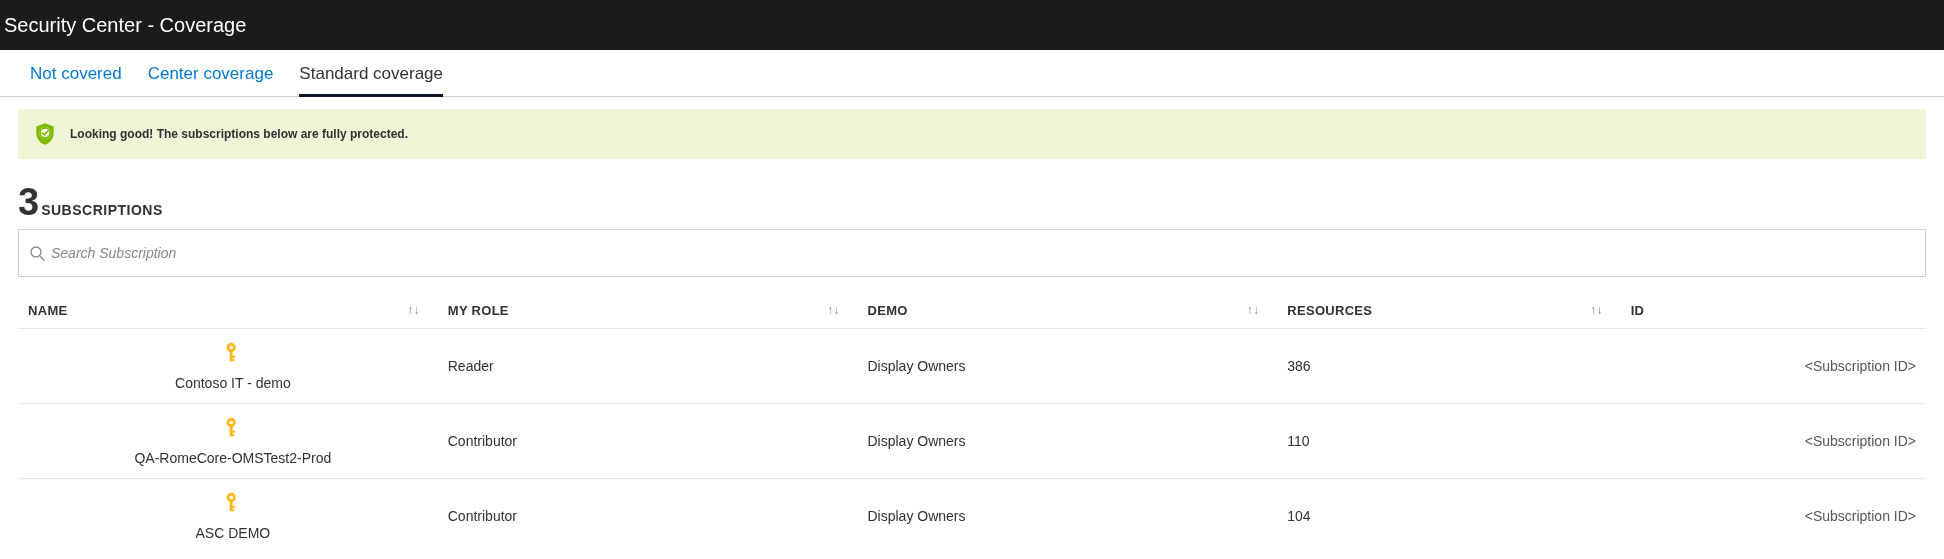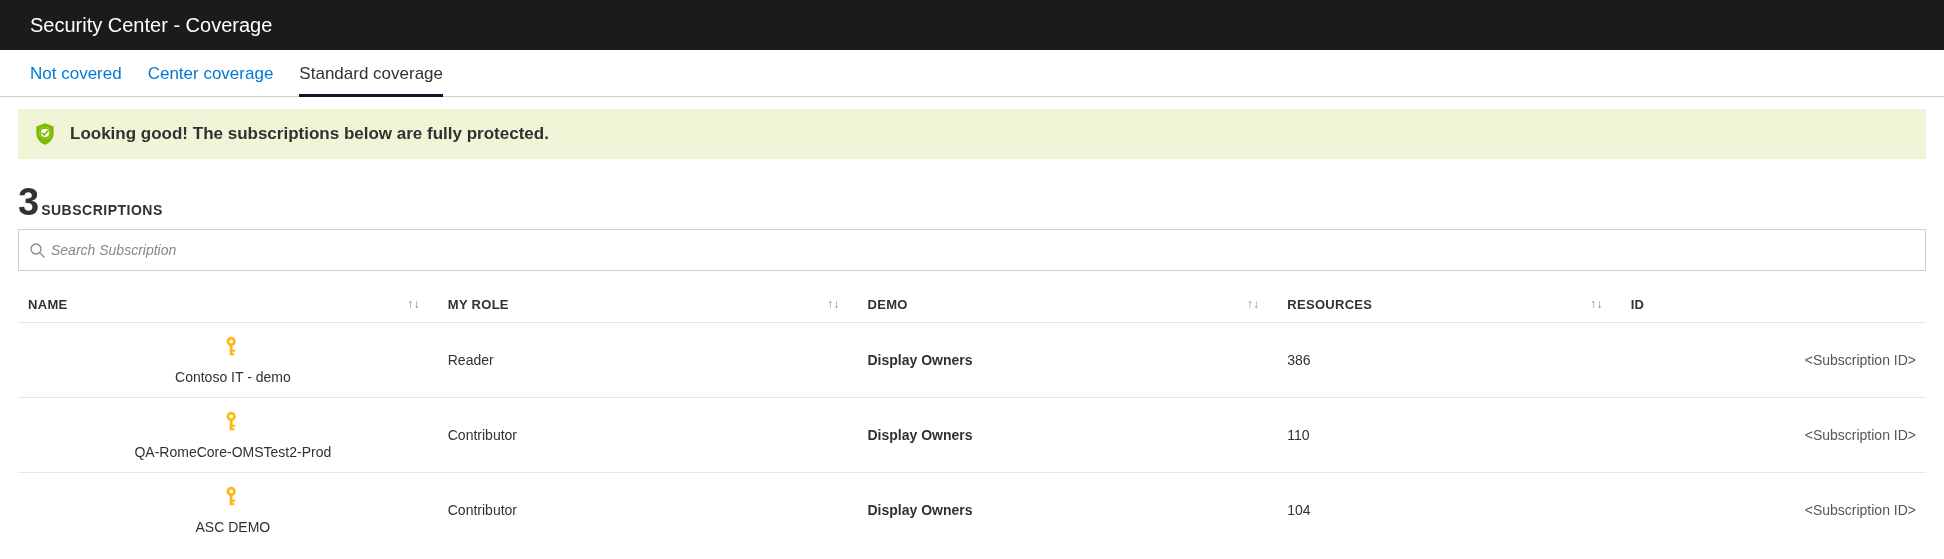--- a/index.html
+++ b/index.html
@@ -8,21 +8,21 @@
       padding: 0;
     }
     body {
       font-family: "Segoe UI", -apple-system, Arial, sans-serif;
       font-size: 13px;
       color: #323130;
       background: #fff;
     }
     .header-bar {
       background: #1b1b1b;
-      padding: 12px 30px;
+      padding: 12px 4px;
       height: 50px;
       display: flex;
       align-items: center;
     }
     .header-title {
       color: #fff;
       font-size: 20px;
       font-weight: 300;
     }
     .tabs {
@@ -52,21 +52,21 @@
       display: flex;
       align-items: center;
       gap: 12px;
     }
     .banner-icon {
       width: 26px;
       height: 26px;
       flex-shrink: 0;
     }
     .banner-text {
-      font-size: 17px;
+      font-size: 12px;
       font-weight: 600;
       color: #323130;
     }
     .count-heading {
       margin-top: 24px;
       display: flex;
       align-items: baseline;
     }
     .count-number {
       font-size: 38px;
@@ -79,21 +79,21 @@
       letter-spacing: 0.5px;
       margin-left: 2px;
       margin-top: 6px;
     }
     .search-box {
       margin-top: 8px;
       border: 1px solid #cfcfcf;
       display: flex;
       align-items: center;
       padding: 14px 10px;
-      height: 42px;
+      height: 48px;
     }
     .search-icon {
       width: 16px;
       height: 16px;
       margin-right: 6px;
       color: #888;
     }
     .search-input {
       border: none;
       outline: none;
@@ -144,21 +144,21 @@
       gap: 12px;
       padding-left: 10px;
       flex-direction: column;
     }
     .key-icon {
       width: 22px;
       height: 22px;
       flex-shrink: 0;
     }
     .owner-cell {
-      font-weight: 700;
+      font-weight: 400;
     }
     .id-cell {
       font-size: 12px;
       color: #555;
       text-align: right;
     }
     .th-name { padding-left: 10px !important; }
   </style>
 </head>
 <body>

